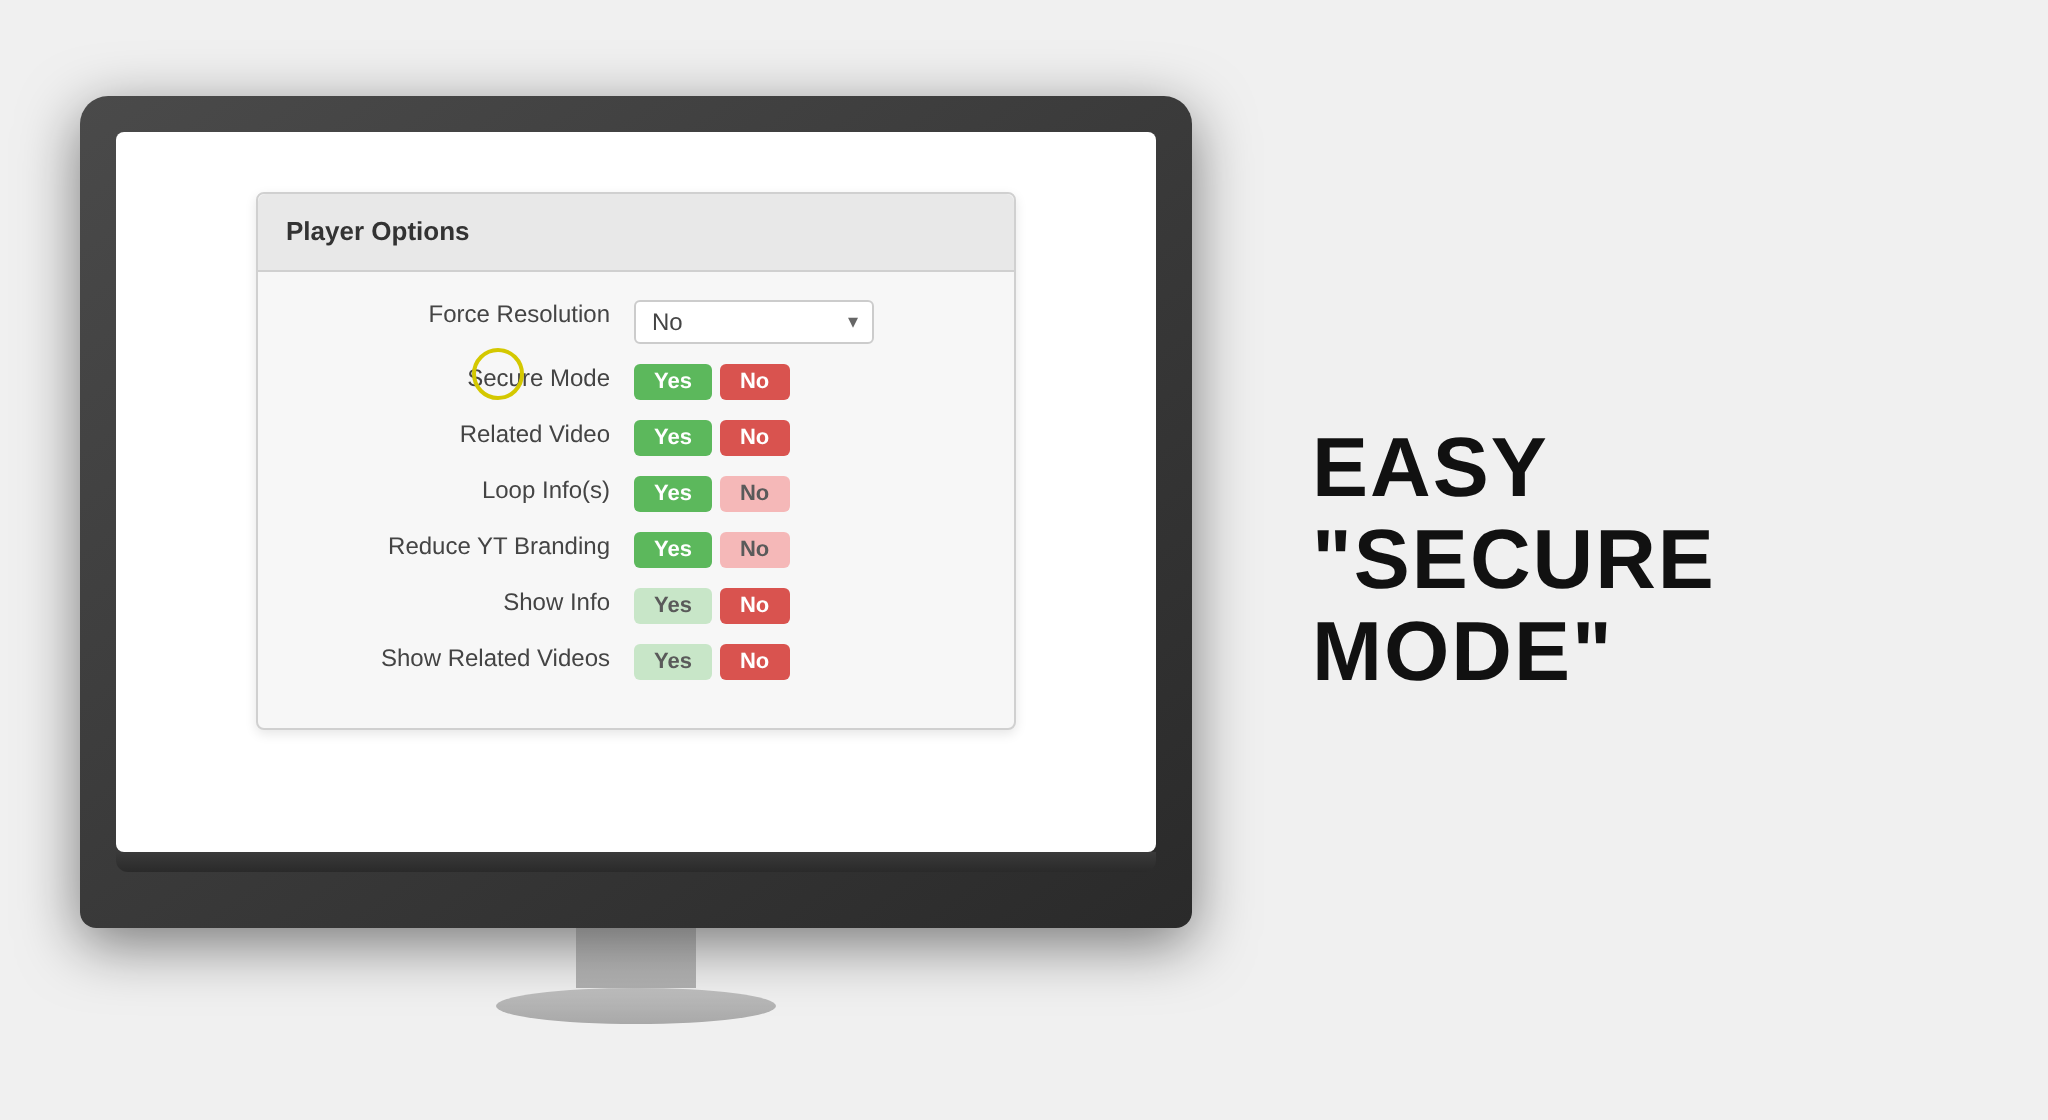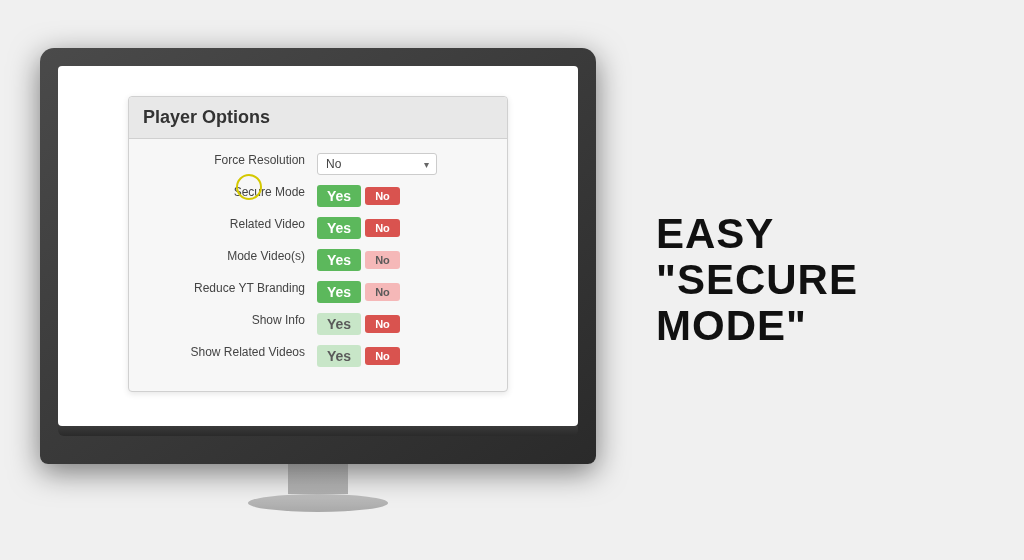--- a/index.html
+++ b/index.html
@@ -85,21 +85,21 @@
     }
 
     .panel-header {
       background: #e8e8e8;
       border-bottom: 1px solid #d0d0d0;
       padding: 10px 14px;
       border-radius: 4px 4px 0 0;
     }
 
     .panel-header-title {
-      font-size: 18px;
+      font-size: 13px;
       font-weight: bold;
       color: #333;
     }
 
     .panel-body {
       padding: 14px 16px;
     }
 
     .option-row {
       display: flex;
@@ -147,21 +147,21 @@
 
     
     .btn-group {
       display: flex;
       gap: 4px;
       align-items: center;
     }
 
     .btn-yes {
       padding: 3px 10px;
-      font-size: 14px;
+      font-size: 11px;
       font-weight: bold;
       border: none;
       border-radius: 3px;
       cursor: pointer;
       color: #fff;
     }
 
     .btn-no {
       padding: 3px 10px;
       font-size: 11px;
@@ -263,21 +263,21 @@
 
             <div class="option-row">
               <span class="option-label">Related Video</span>
               <div class="btn-group">
                 <button class="btn-yes btn-green">Yes</button>
                 <button class="btn-no btn-red">No</button>
               </div>
             </div>
 
             <div class="option-row">
-              <span class="option-label">Mode Video(s)</span>
+              <span class="option-label">Loop Info(s)</span>
               <div class="btn-group">
                 <button class="btn-yes btn-green">Yes</button>
                 <button class="btn-no btn-inactive-no">No</button>
               </div>
             </div>
 
             <div class="option-row">
               <span class="option-label">Reduce YT Branding</span>
               <div class="btn-group">
                 <button class="btn-yes btn-green">Yes</button>

